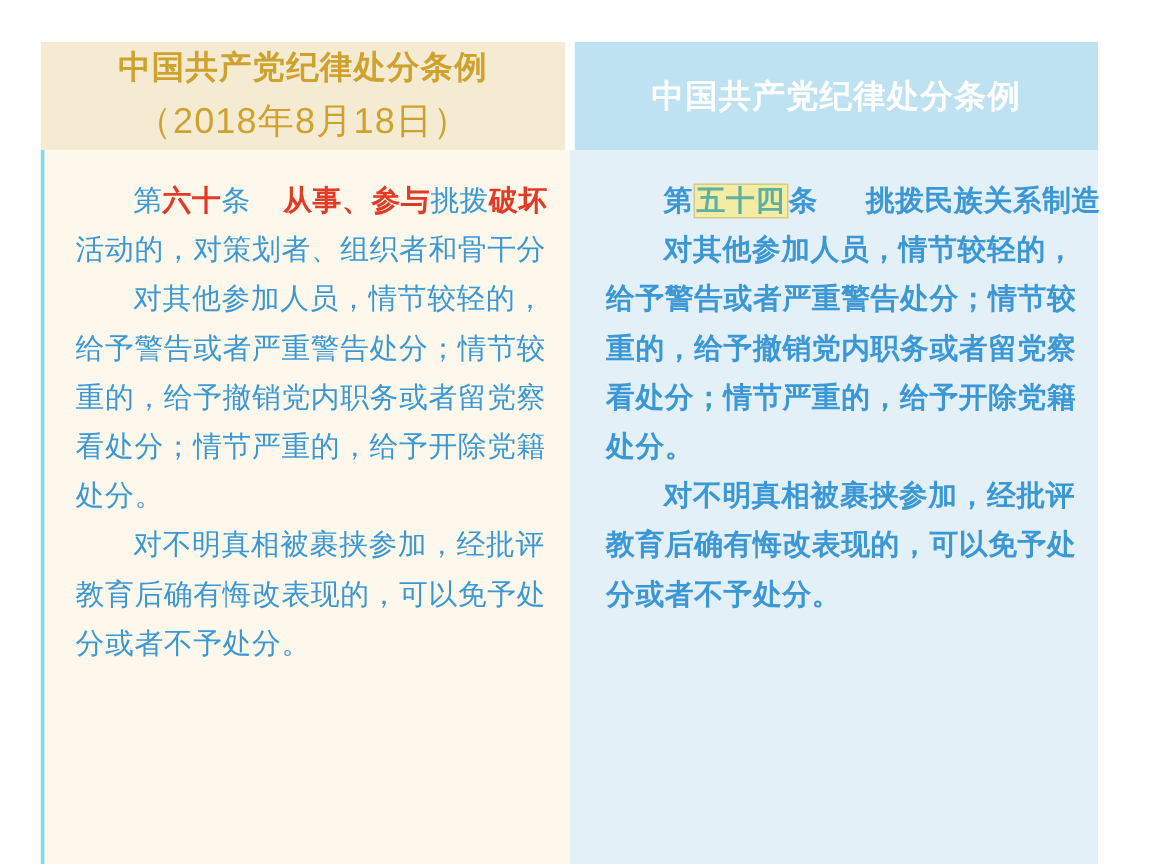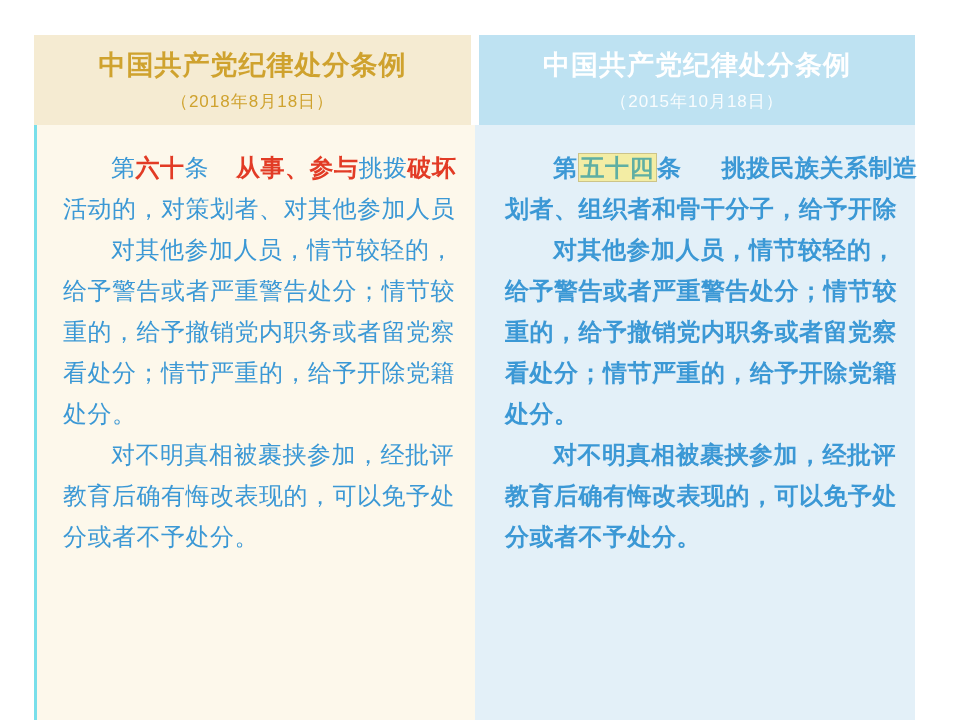--- a/index.html
+++ b/index.html
@@ -24,21 +24,21 @@
     height: 90px;
     display: flex;
     flex-direction: column;
     align-items: center;
     justify-content: center;
     gap: 7px;
   }
   .hdr-left  { background: var(--left_header_bg, #F5EBD2); margin-right: 4px; }
   .hdr-right { background: var(--right_header_bg, #BEE2F2); margin-left: 4px; }
   .hdr .title { font-size: 27px; font-weight: bold; letter-spacing: 1px; }
-  .hdr .date  { font-size: 17px; letter-spacing: 1px; }
+  .hdr .date  { font-size: 30px; letter-spacing: 1px; }
   .hdr-left  .title, .hdr-left  .date { color: var(--gold, #CFA22E); }
   .hdr-right .title { color: var(--right_header_text, #FFFFFF); }
   .hdr-right .date  { color: var(--right_header_text, #FFFFFF); opacity: 0.92; }
 
   .bdy {
     height: 652px;
     padding-top: 22px;
     font-size: 24px;
     color: var(--text_blue, #3B98D5);
     letter-spacing: 0.5px;
@@ -73,40 +73,38 @@
 
 <div class="columns">
 
   <section class="col col-left">
     <header class="hdr hdr-left">
       <div class="title">中国共产党纪律处分条例</div>
       <div class="date">（2018年8月18日）</div>
     </header>
     <div class="bdy bdy-left">
       <div class="line indent"><span>第</span><span class="red">六十</span><span>条</span><span class="gap gap-sm"></span><span class="red">从事、参与</span><span>挑拨</span><span class="red">破坏</span></div>
-      <div class="line">活动的，对策划者、对其他参加人员</div>
+      <div class="line">活动的，对策划者、组织者和骨干分</div>
       <div class="line indent">对其他参加人员，情节较轻的，</div>
       <div class="line">给予警告或者严重警告处分；情节较</div>
       <div class="line">重的，给予撤销党内职务或者留党察</div>
       <div class="line">看处分；情节严重的，给予开除党籍</div>
       <div class="line">处分。</div>
       <div class="line indent">对不明真相被裹挟参加，经批评</div>
       <div class="line">教育后确有悔改表现的，可以免予处</div>
       <div class="line">分或者不予处分。</div>
     </div>
   </section>
 
   <section class="col col-right">
     <header class="hdr hdr-right">
       <div class="title">中国共产党纪律处分条例</div>
-      <div class="date">（2015年10月18日）</div>
     </header>
     <div class="bdy bdy-right">
       <div class="line indent"><span>第</span><span class="hl">五十四</span><span>条</span><span class="gap gap-lg"></span><span>挑拨民族关系制造</span></div>
-      <div class="line">划者、组织者和骨干分子，给予开除</div>
       <div class="line indent">对其他参加人员，情节较轻的，</div>
       <div class="line">给予警告或者严重警告处分；情节较</div>
       <div class="line">重的，给予撤销党内职务或者留党察</div>
       <div class="line">看处分；情节严重的，给予开除党籍</div>
       <div class="line">处分。</div>
       <div class="line indent">对不明真相被裹挟参加，经批评</div>
       <div class="line">教育后确有悔改表现的，可以免予处</div>
       <div class="line">分或者不予处分。</div>
     </div>
   </section>

